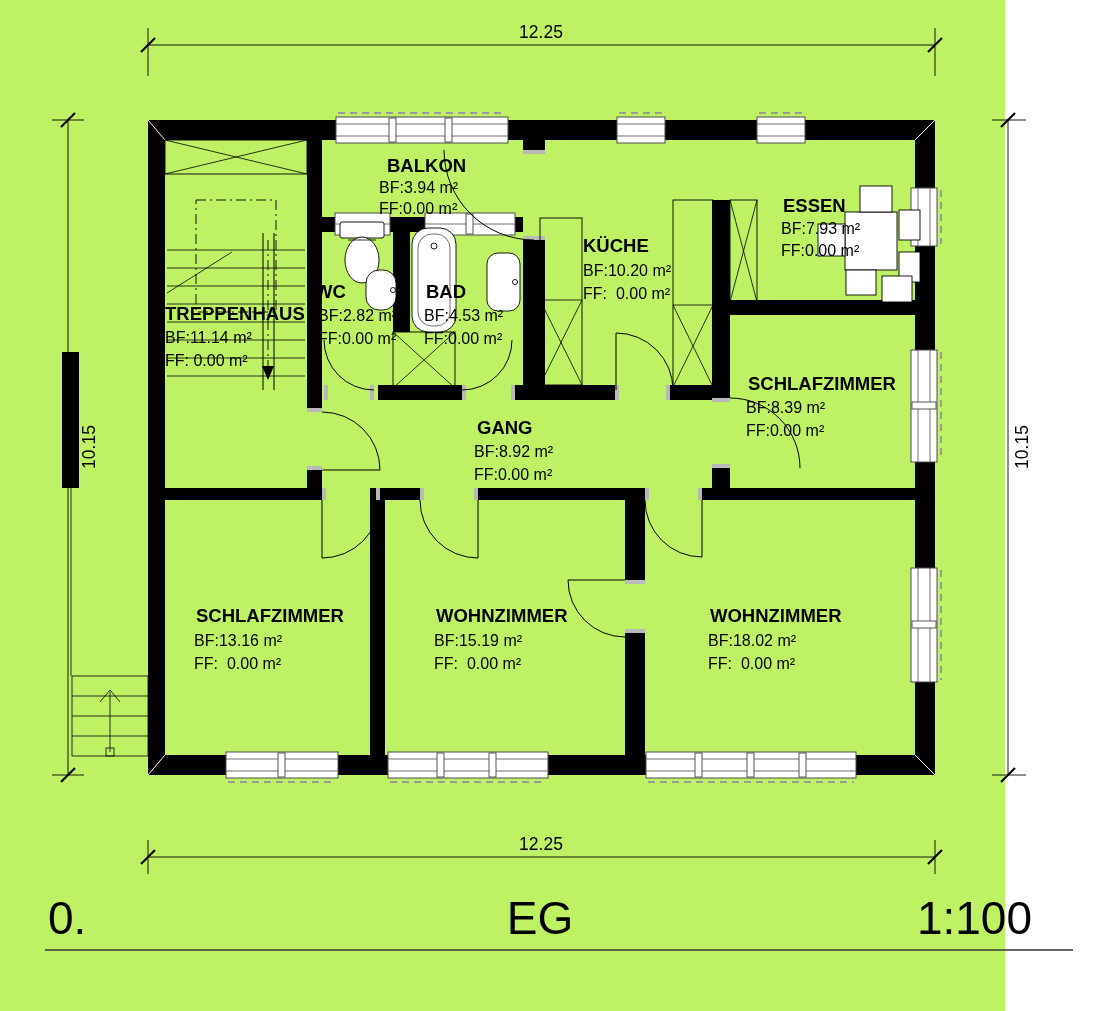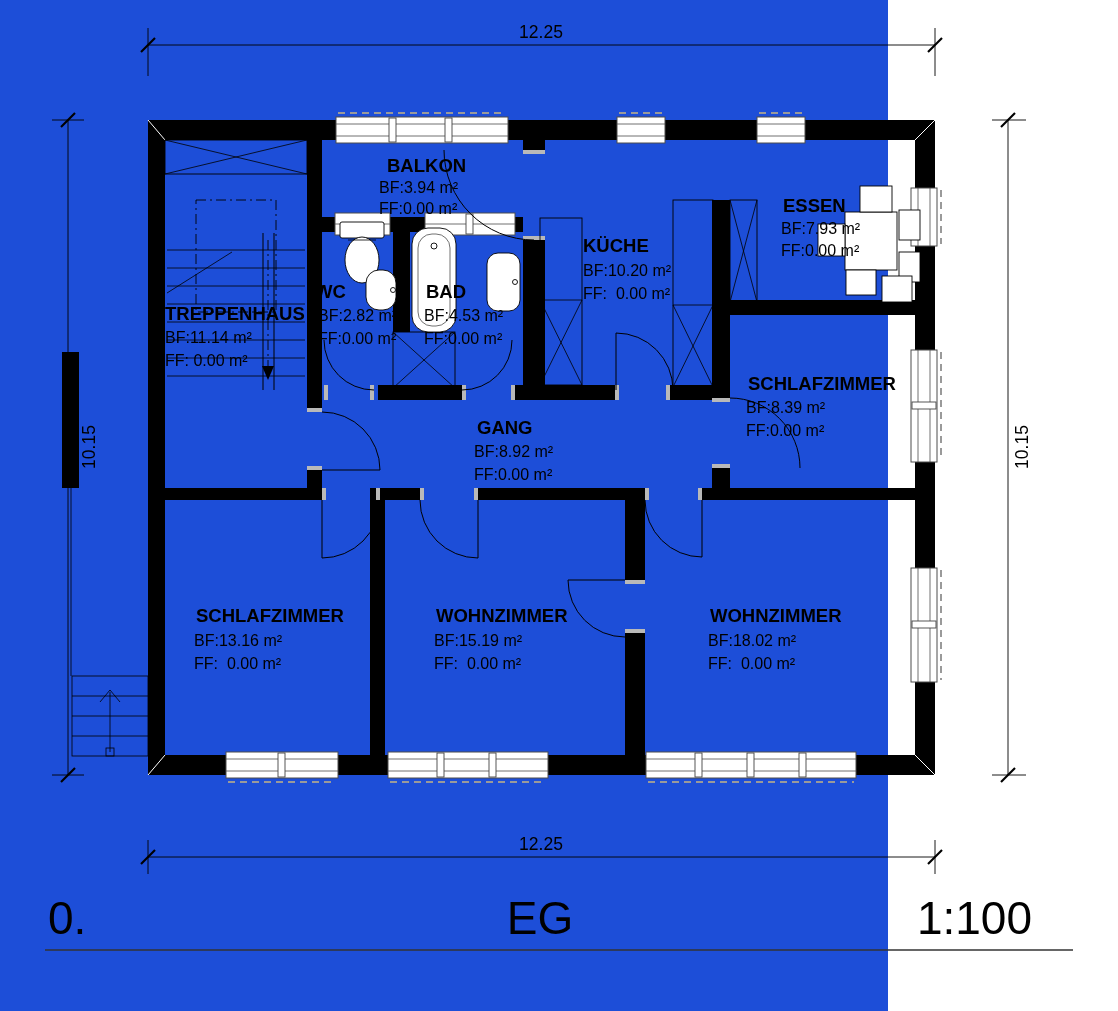--- a/index.html
+++ b/index.html
@@ -1,16 +1,16 @@
 <!DOCTYPE html>
 <html><head>
 <meta charset="utf-8">
 <style>
   html,body{margin:0;padding:0;background:#ffffff;}
-  .page{width:888px;height:1011px;background:#1d4ed8;position:relative;font-family:"Liberation Sans",sans-serif;}
+  .page{width:1005px;height:1011px;background:#bef264;position:relative;font-family:"Liberation Sans",sans-serif;}
   svg{display:block;}
   svg text{white-space:pre;fill:#000;font-family:"Liberation Sans",sans-serif;}
   .wall{fill:#000;stroke:none;}
   .cap{fill:#b9b9b9;stroke:none;}
   .thin{stroke:#000;stroke-width:1;fill:none;}
   .hair{stroke:#000;stroke-width:0.8;fill:none;}
   .door{stroke:#000;stroke-width:1;fill:none;}
   .winbox{fill:#fff;stroke:#4d4d4d;stroke-width:1;}
   .winline{stroke:#4d4d4d;stroke-width:0.8;fill:none;}
   .windash{stroke:#9a9a9a;stroke-width:2;fill:none;stroke-dasharray:7 5;}

